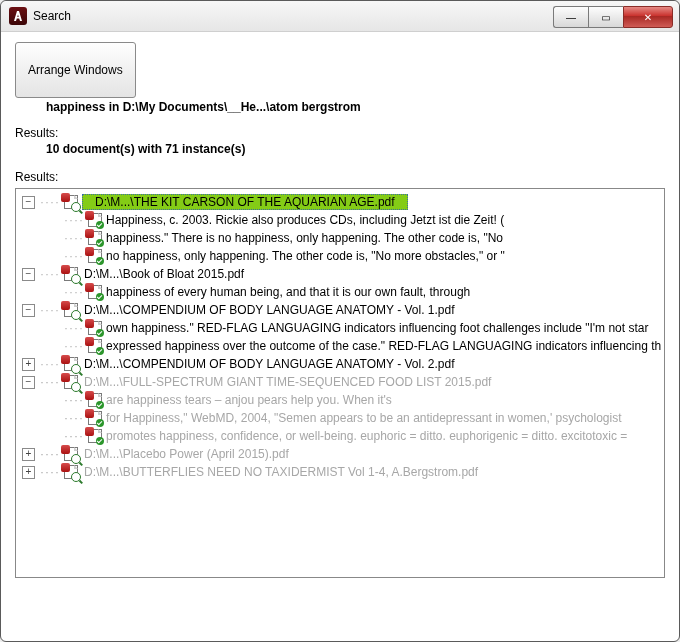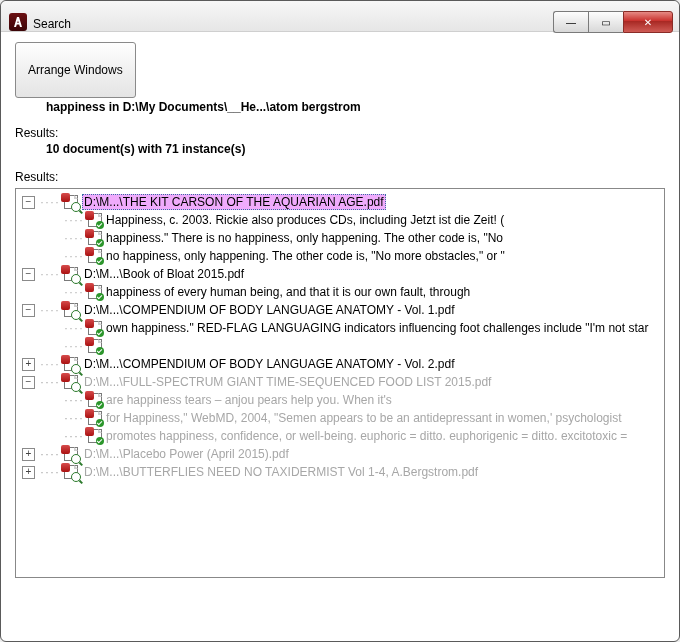--- a/index.html
+++ b/index.html
@@ -1,17 +1,17 @@
 <!DOCTYPE html>
 <html><head>
 <meta charset="utf-8">
 <style>
   html,body{margin:0;padding:0;font-family:"Segoe UI",Tahoma,sans-serif;font-size:12px;color:#000;background:#fff}
   .window{width:680px;height:642px;box-sizing:border-box;border:1px solid #5a5a5a;border-radius:6px;background:#fff;position:relative;box-shadow:0 0 8px rgba(0,0,0,.25);overflow:hidden}
-  .titlebar{height:30px;display:flex;align-items:flex-end;background:linear-gradient(#f7f7f7,#e6e6e6);border-bottom:1px solid #cfcfcf;border-top-left-radius:6px;border-top-right-radius:6px}
+  .titlebar{height:30px;display:flex;align-items:center;background:linear-gradient(#f7f7f7,#e6e6e6);border-bottom:1px solid #cfcfcf;border-top-left-radius:6px;border-top-right-radius:6px}
   .app-icon{width:18px;height:18px;margin:0 6px 0 8px;border-radius:3px;background:linear-gradient(#6b0f12,#3b0507);display:flex;align-items:center;justify-content:center}
   .app-icon svg{display:block}
   .title-text{font-size:12px;color:#000;flex:1}
   .win-controls{display:flex;height:20px;margin-right:6px;gap:0}
   .win-btn{width:34px;height:20px;border:1px solid #7a7a7a;background:linear-gradient(#fdfdfd,#d8d8d8);display:flex;align-items:center;justify-content:center;font-size:10px;cursor:default}
   .win-btn.min{border-top-left-radius:3px;border-bottom-left-radius:3px;border-right:none}
   .win-btn.max{border-right:none}
   .win-btn.close{width:48px;border-top-right-radius:3px;border-bottom-right-radius:3px;background:linear-gradient(#e68a84,#c9302c 45%,#a82823 46%,#cf5b55);border-color:#8a2c27;color:#fff}
   .win-btn .glyph{font-family:Arial,sans-serif}
   .body-area{padding:10px 14px 0 14px}
@@ -30,21 +30,21 @@
   .dots{color:#b2b2b2;margin-right:4px;flex:0 0 auto;letter-spacing:1px}
   .doc-icon{width:14px;height:14px;margin-right:4px;flex:0 0 auto;position:relative}
   .doc-icon .page{position:absolute;inset:0;background:#fff;border:1px solid #7a7a7a}
   .doc-icon .fold{position:absolute;top:0;right:0;width:0;height:0;border-left:4px solid #cfcfcf;border-top:4px solid transparent}
   .doc-icon .badge{position:absolute;left:-3px;top:-2px;width:9px;height:9px;border-radius:2px;background:linear-gradient(#d64b4b,#a11)}
   .doc-icon .mag{position:absolute;right:-3px;bottom:-3px;width:8px;height:8px;border:1.5px solid #2c7a2c;border-radius:50%;background:#fff}
   .doc-icon .mag::after{content:"";position:absolute;width:4px;height:1.5px;background:#2c7a2c;right:-3px;bottom:-1px;transform:rotate(45deg)}
   .doc-icon .check{position:absolute;right:-2px;bottom:-2px;width:8px;height:8px;border-radius:50%;background:#2c962c}
   .doc-icon .check::after{content:"";position:absolute;left:1px;top:2px;width:4px;height:2px;border-left:1.5px solid #fff;border-bottom:1.5px solid #fff;transform:rotate(-45deg)}
   .doc-label{padding:0 2px}
-  .doc-label.selected{background:#f0abfc;border:1px dotted #3a6ea5;padding:0 1px}
+  .doc-label.selected{background:#84cc16;border:1px dotted #3a6ea5;padding:0 12px}
   .hit-row{display:flex;align-items:center;height:18px;padding-left:46px}
   .hit-row .dots{margin-left:0}
   .hit-text{}
   .grey .doc-label,.grey .hit-text,.grey b,.grey .dots{color:#a7a7a7}
   b{font-weight:400}
 </style>
 </head>
 <body>
 
 <div class="window">
@@ -167,20 +167,21 @@
             <span class="hit-text">own <b>happiness."</b>  RED-FLAG LANGUAGING indicators influencing foot challenges include "I'm not star</span>
           </div>
           <div class="hit-row ">
             <span class="dots">····</span>
             <span class="doc-icon">
               <span class="page"></span>
               <span class="fold"></span>
               <span class="badge"></span>
               <span class="check"></span>
             </span>
+            <span class="hit-text">expressed <b>happiness</b> over the outcome of the case." RED-FLAG LANGUAGING indicators influencing th</span>
           </div>
           <div class="doc-row ">
             <span class="toggle">+</span>
             <span class="dots">····</span>
             <span class="doc-icon">
               <span class="page"></span>
               <span class="fold"></span>
               <span class="badge"></span>
               <span class="mag"></span>
             </span>

